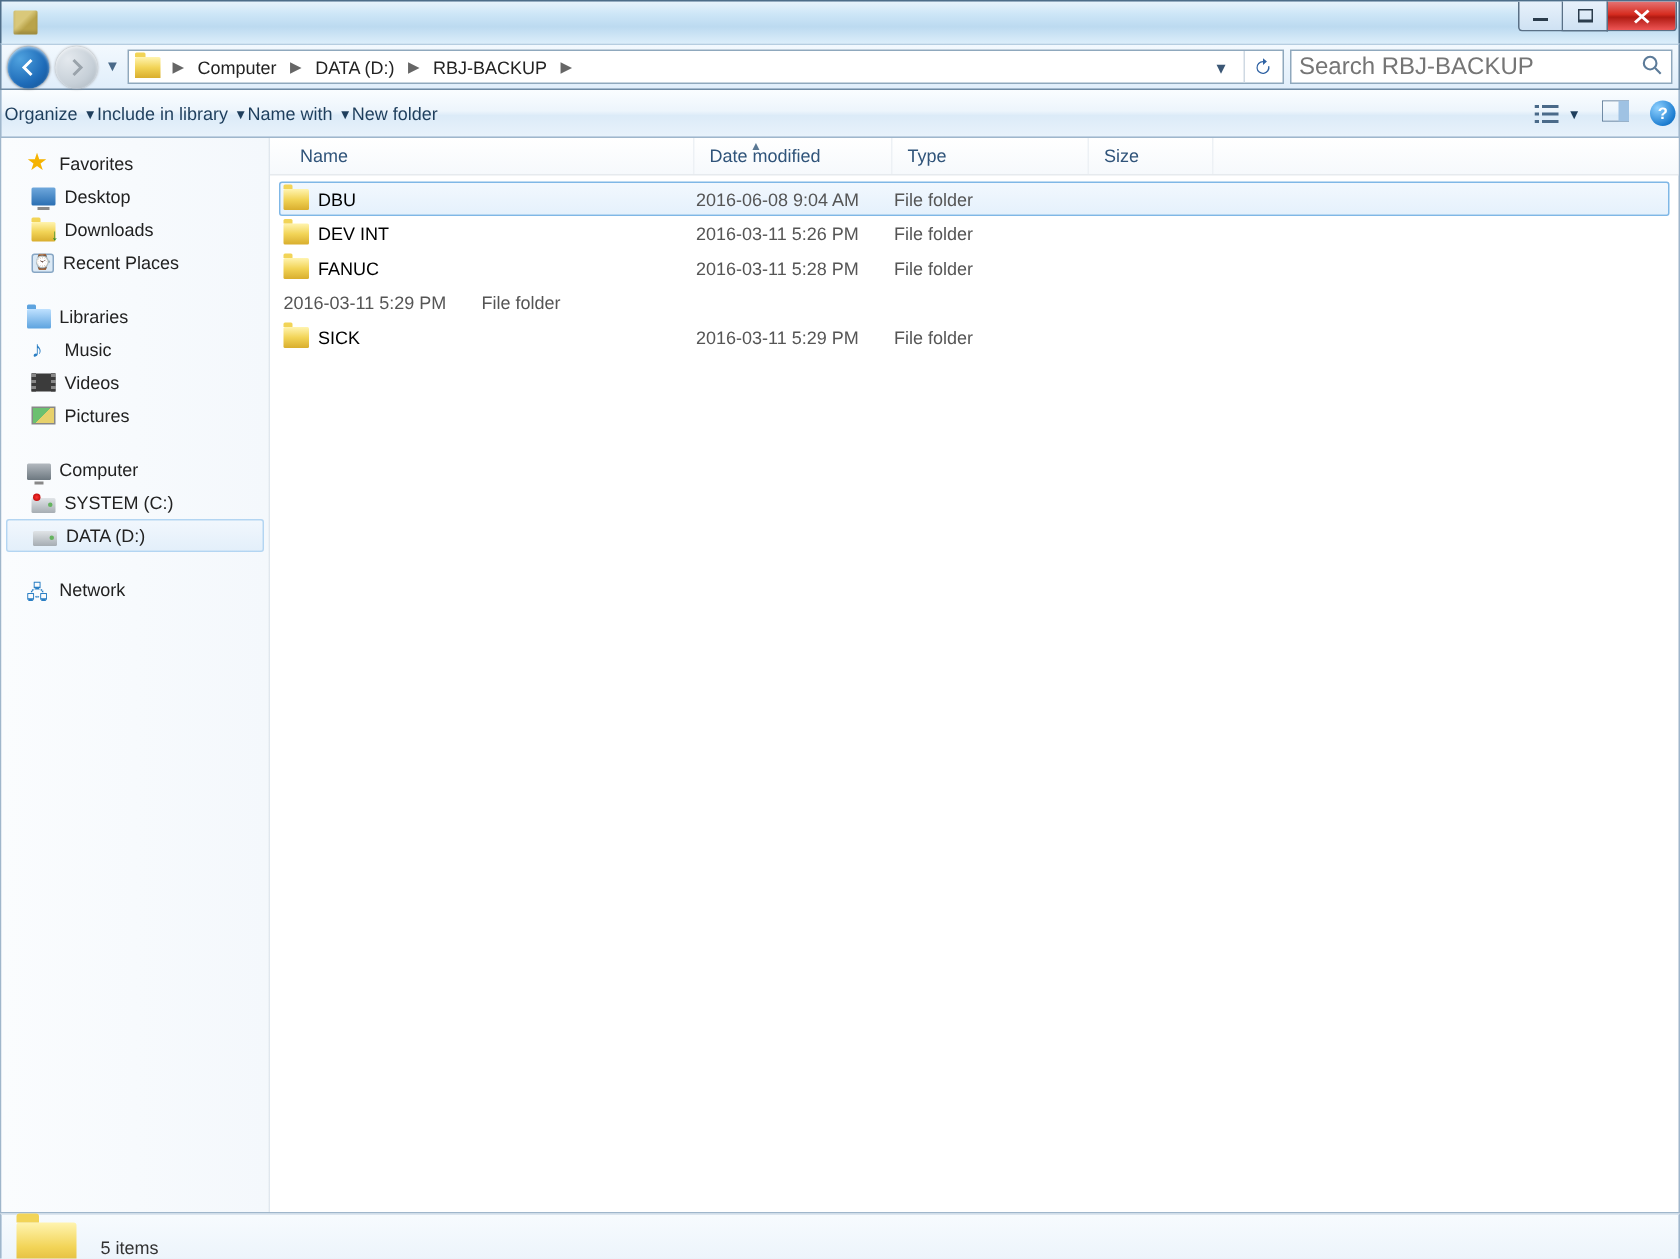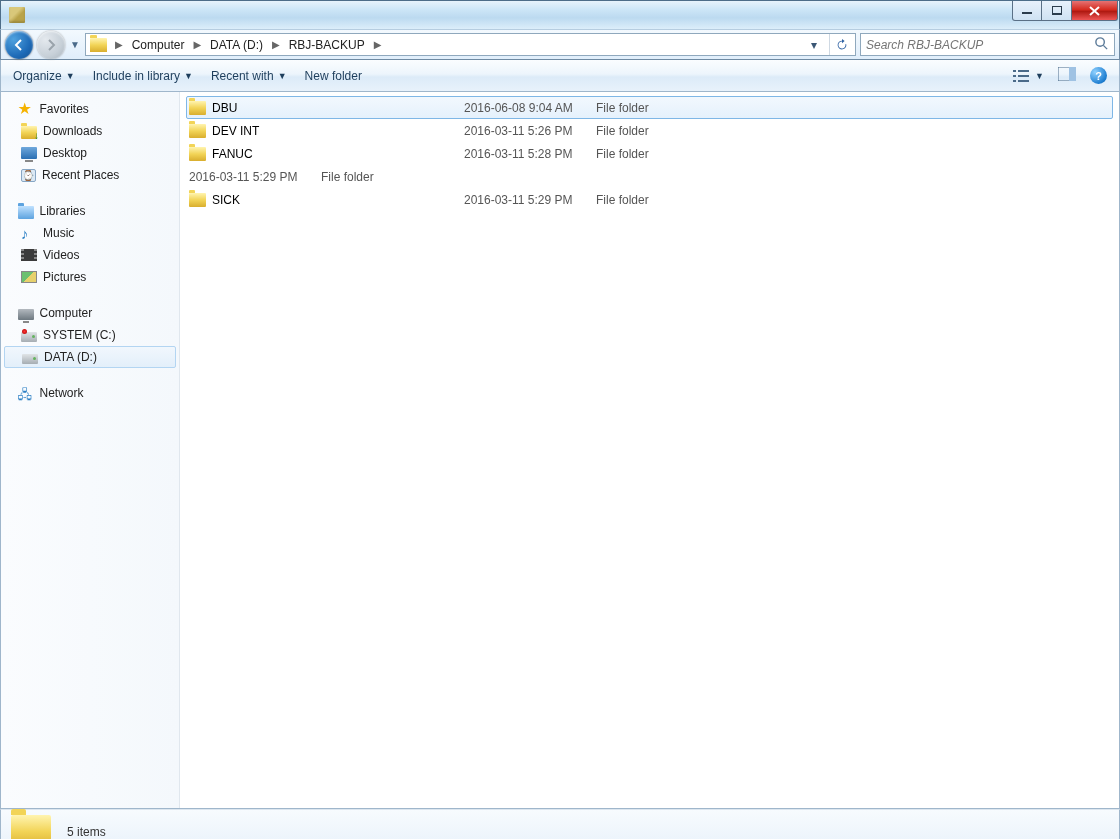--- a/index.html
+++ b/index.html
@@ -109,35 +109,34 @@
   .search {
     width: 255px;
     height: 23px;
     background:#fff;
     border:1px solid #8fa8bd;
     display:flex; align-items:center;
     padding:0 5px;
     gap:4px;
   }
   .search input{
-    flex:1; border:none; outline:none; font-size:12px; color:#666; font-style:italic;
+    flex:1; border:none; outline:none; font-size:16px; color:#666; 
     background:transparent;
   }
   .mag { width:15px; color:#5c7b99;}
 
   
   .toolbar {
     height: 32px;
     background: linear-gradient(to bottom,#fafdff 0%,#edf5fc 45%,#dcebf8 55%,#e8f2fb 100%);
     border: 1px solid #9fb6cb;
     border-top:none;
     display:flex;
     align-items:center;
-    gap:18px;
-    padding:0 12px;
+    padding:0 2px;
   }
   .tb-item { color:#1e3e5c; display:flex; align-items:center; gap:4px;}
   .tb-caret { font-size:9px; color:#1e3e5c;}
   .tb-right { margin-left:auto; display:flex; align-items:center; gap:14px; color:#3b5775;}
   .tb-view { display:flex; align-items:center; gap:4px; font-size:13px;}
   .help-circle{
     width:17px; height:17px; border-radius:50%;
     background: radial-gradient(circle at 30% 30%, #8fd1ff 0%, #1e7ed1 70%, #0d5aa0 100%);
     color:#fff; display:flex; align-items:center; justify-content:center; font-size:11px; font-weight:bold;
   }
@@ -328,21 +327,21 @@
 <div class="toolbar">
   <div class="tb-item">
     <span>Organize</span>
     <span class="tb-caret">▼</span>
   </div>
   <div class="tb-item">
     <span>Include in library</span>
     <span class="tb-caret">▼</span>
   </div>
   <div class="tb-item">
-    <span>Recent with</span>
+    <span>Name with</span>
     <span class="tb-caret">▼</span>
   </div>
   <div class="tb-item">
     <span>New folder</span>
   </div>
   <div class="tb-right">
     <div class="tb-view">
       <svg width="18" height="14" viewBox="0 0 18 14">
         <rect x="0" y="1" width="3" height="2" fill="#4a6a89"></rect>
           <rect x="5" y="1" width="11" height="2" fill="#4a6a89"></rect>
@@ -369,26 +368,26 @@
 
   <div class="sidebar">
 
     <div class="sidebar-section">
       <div class="sb-row head">
         <span class="chev">&nbsp;</span>
         <span class="ic ic-star">★</span>
         <span>Favorites</span>
       </div>
       <div class="sb-row">
+        <span class="ic ic-desktop"></span>
+        <span>Desktop</span>
+      </div>
+      <div class="sb-row">
         <span class="ic ic-folder ic-dl"></span>
         <span>Downloads</span>
-      </div>
-      <div class="sb-row">
-        <span class="ic ic-desktop"></span>
-        <span>Desktop</span>
       </div>
       <div class="sb-row">
         <span class="ic ic-recent">⌚</span>
         <span>Recent Places</span>
       </div>
     </div>
 
     <div class="sidebar-section">
       <div class="sb-row head">
         <span class="chev">&nbsp;</span>
@@ -428,20 +427,35 @@
     <div class="sidebar-section">
       <div class="sb-row head">
         <span class="chev">&nbsp;</span>
         <span class="ic ic-net">🖧</span>
         <span>Network</span>
       </div>
     </div>
   </div>
 
   <div class="filearea">
+    <div class="col-headers">
+      <div class="col name">
+          <span>Name</span>
+        </div>
+      <span class="sort-caret">▲</span>
+      <div class="col date">
+          <span>Date modified</span>
+        </div>
+      <div class="col type">
+          <span>Type</span>
+        </div>
+      <div class="col size">
+          <span>Size</span>
+        </div>
+    </div>
     <div class="rows" id="rows">
         <div class="frow sel">
           <div class="fc name">
             <span class="folder-mini"></span>
             <span>DBU</span>
           </div>
           <div class="fc date">2016-06-08 9:04 AM</div>
           <div class="fc type">File folder</div>
           <div class="fc size"></div>
         </div>

